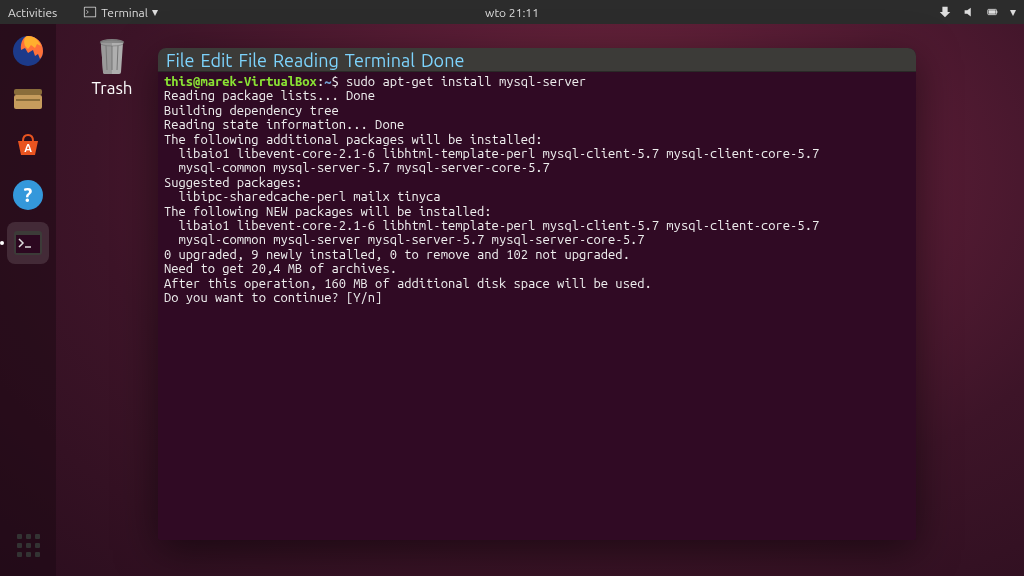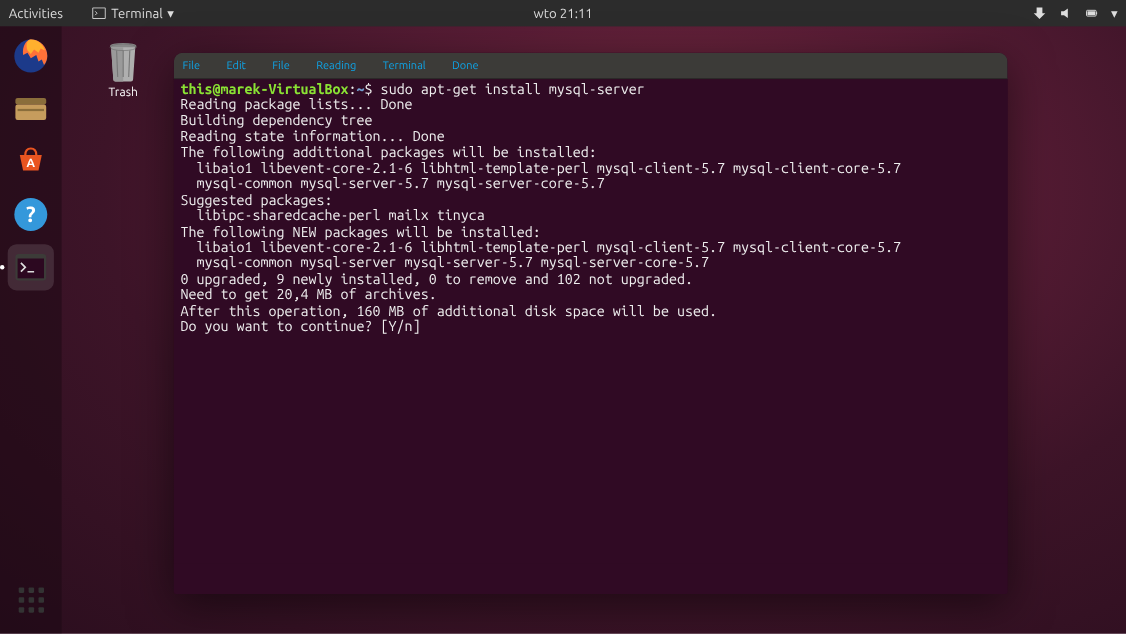--- a/index.html
+++ b/index.html
@@ -80,21 +80,21 @@
     border-radius: 1px;
   }
 
   
   .desktop-icon {
     position: absolute;
     top: 36px; left: 82px;
     width: 60px;
     text-align: center;
     color: #fff;
-    font-size: 11px;
+    font-size: 17px;
   }
   .desktop-icon .trash-img {
     width: 40px; height: 40px;
     margin: 0 auto 2px;
     display: flex; align-items: center; justify-content: center;
   }
 
   
   .window {
     position: absolute;
@@ -131,23 +131,23 @@
     color: #2c2b28;
   }
   .win-btn.close { background: #e95420; color: #3a1408; }
 
   .menubar {
     height: 24px;
     background: #3c3b38;
     display: flex;
     align-items: center;
     padding: 0 8px;
-    gap: 24px;
-    color: #0ea5e9;
-    font-size: 10px;
+    gap: 6px;
+    color: #7dd3fc;
+    font-size: 18px;
     border-bottom: 1px solid #2a2927;
   }
 
   .term-body {
     padding: 2px 6px;
     font-family: "Ubuntu Mono", "Liberation Mono", monospace;
     font-size: 13px;
     line-height: 14.4px;
     color: #eee;
     background: #300a24;

